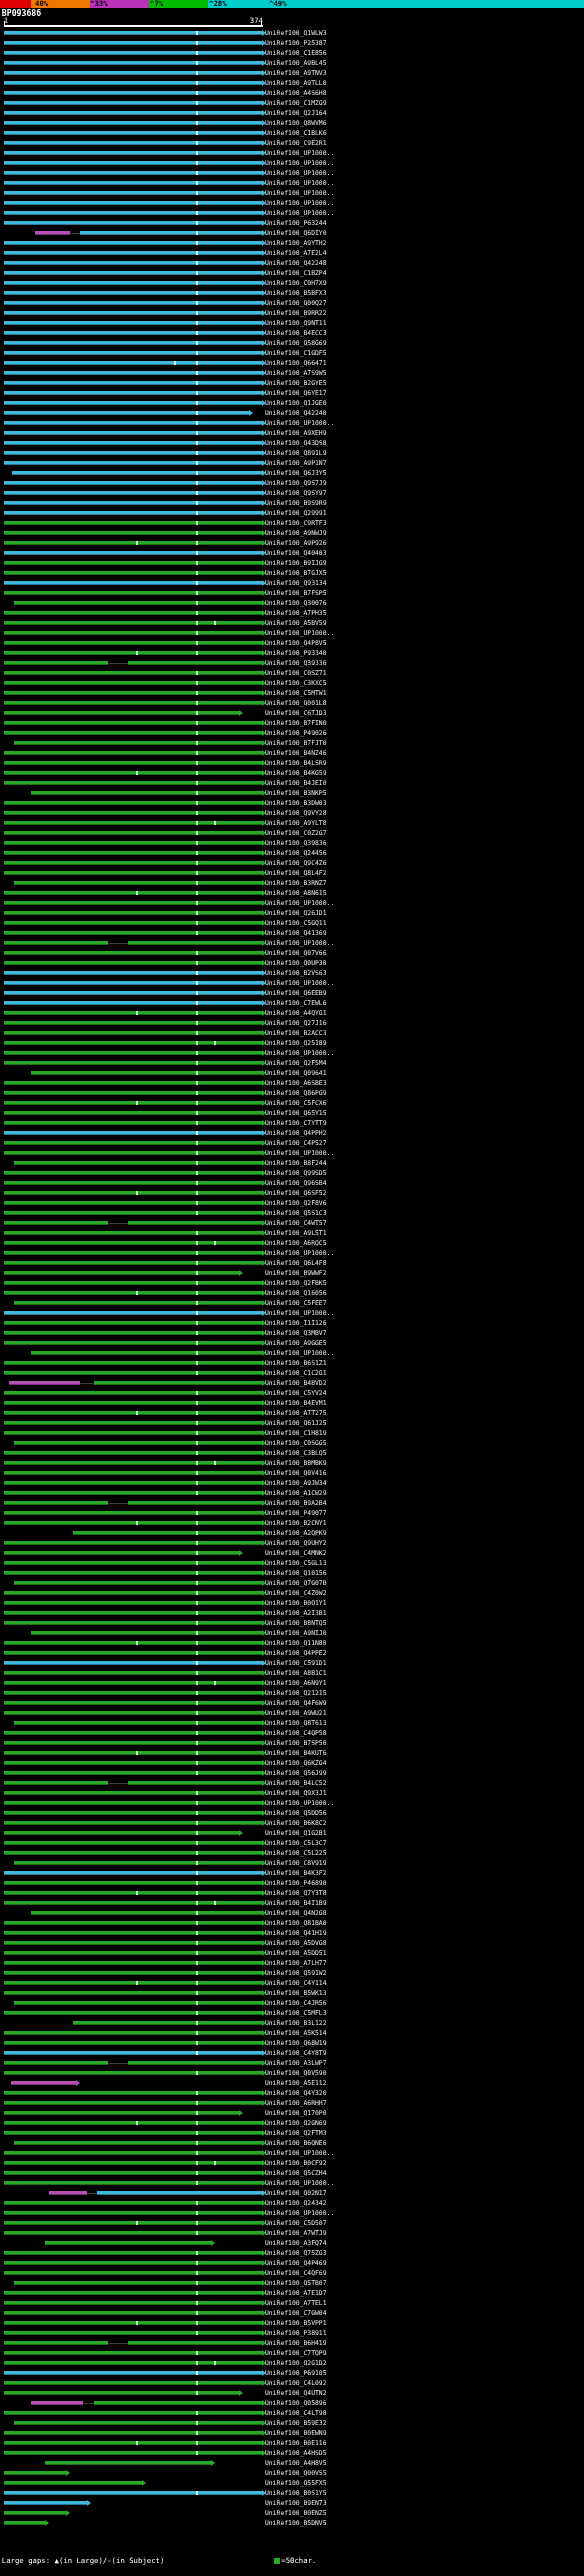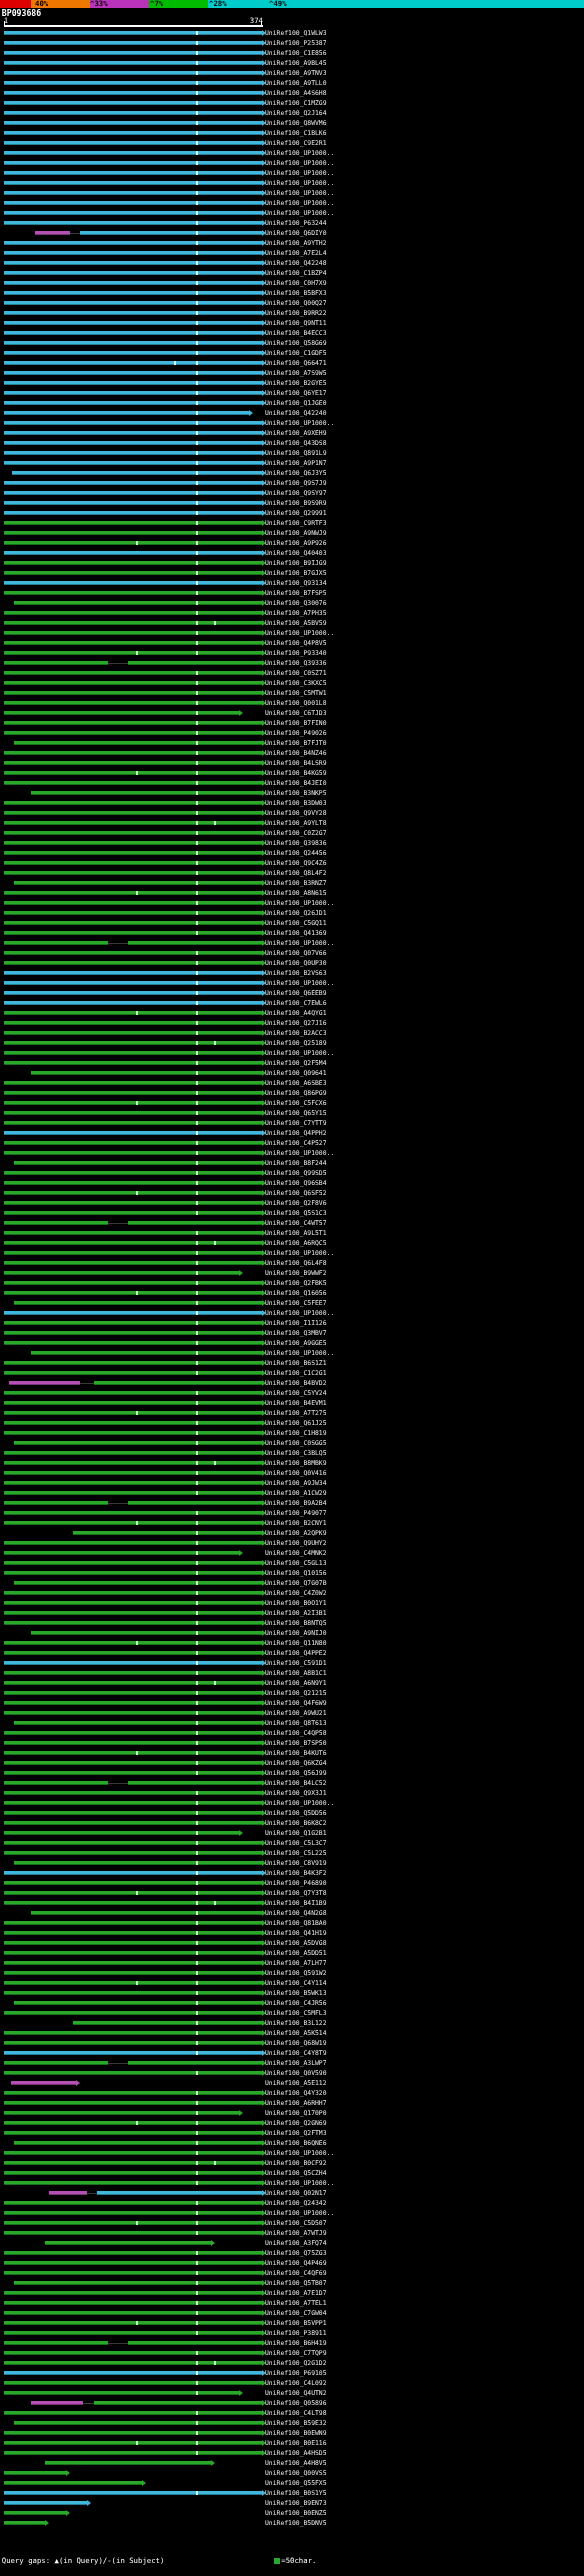--- a/index.html
+++ b/index.html
@@ -1580,18 +1580,18 @@
       <span class="rowlabel">UniRef100_B0ENZ5</span>
     </div>
     <div class="row">
       <div class="bar" style="left: 3.7px; width: 41px; background: rgb(42, 168, 42);"></div>
       <div class="arrow" style="left: 45px; border-left-color: rgb(42, 168, 42);"></div>
       <span class="rowlabel">UniRef100_B5DNV5</span>
     </div>
   </div>
 
 <div class="legend">
-  <span class="legend-left">Query gaps: ▲(in Query)/-(in Subject)</span>
+  <span class="legend-left">Large gaps: ▲(in Large)/-(in Subject)</span>
   <span class="legend-right">
     <span class="unit-square" style="background: rgb(42, 168, 42);"></span><span>=50char.</span>
   </span>
 </div>
 
 
 </body></html>

